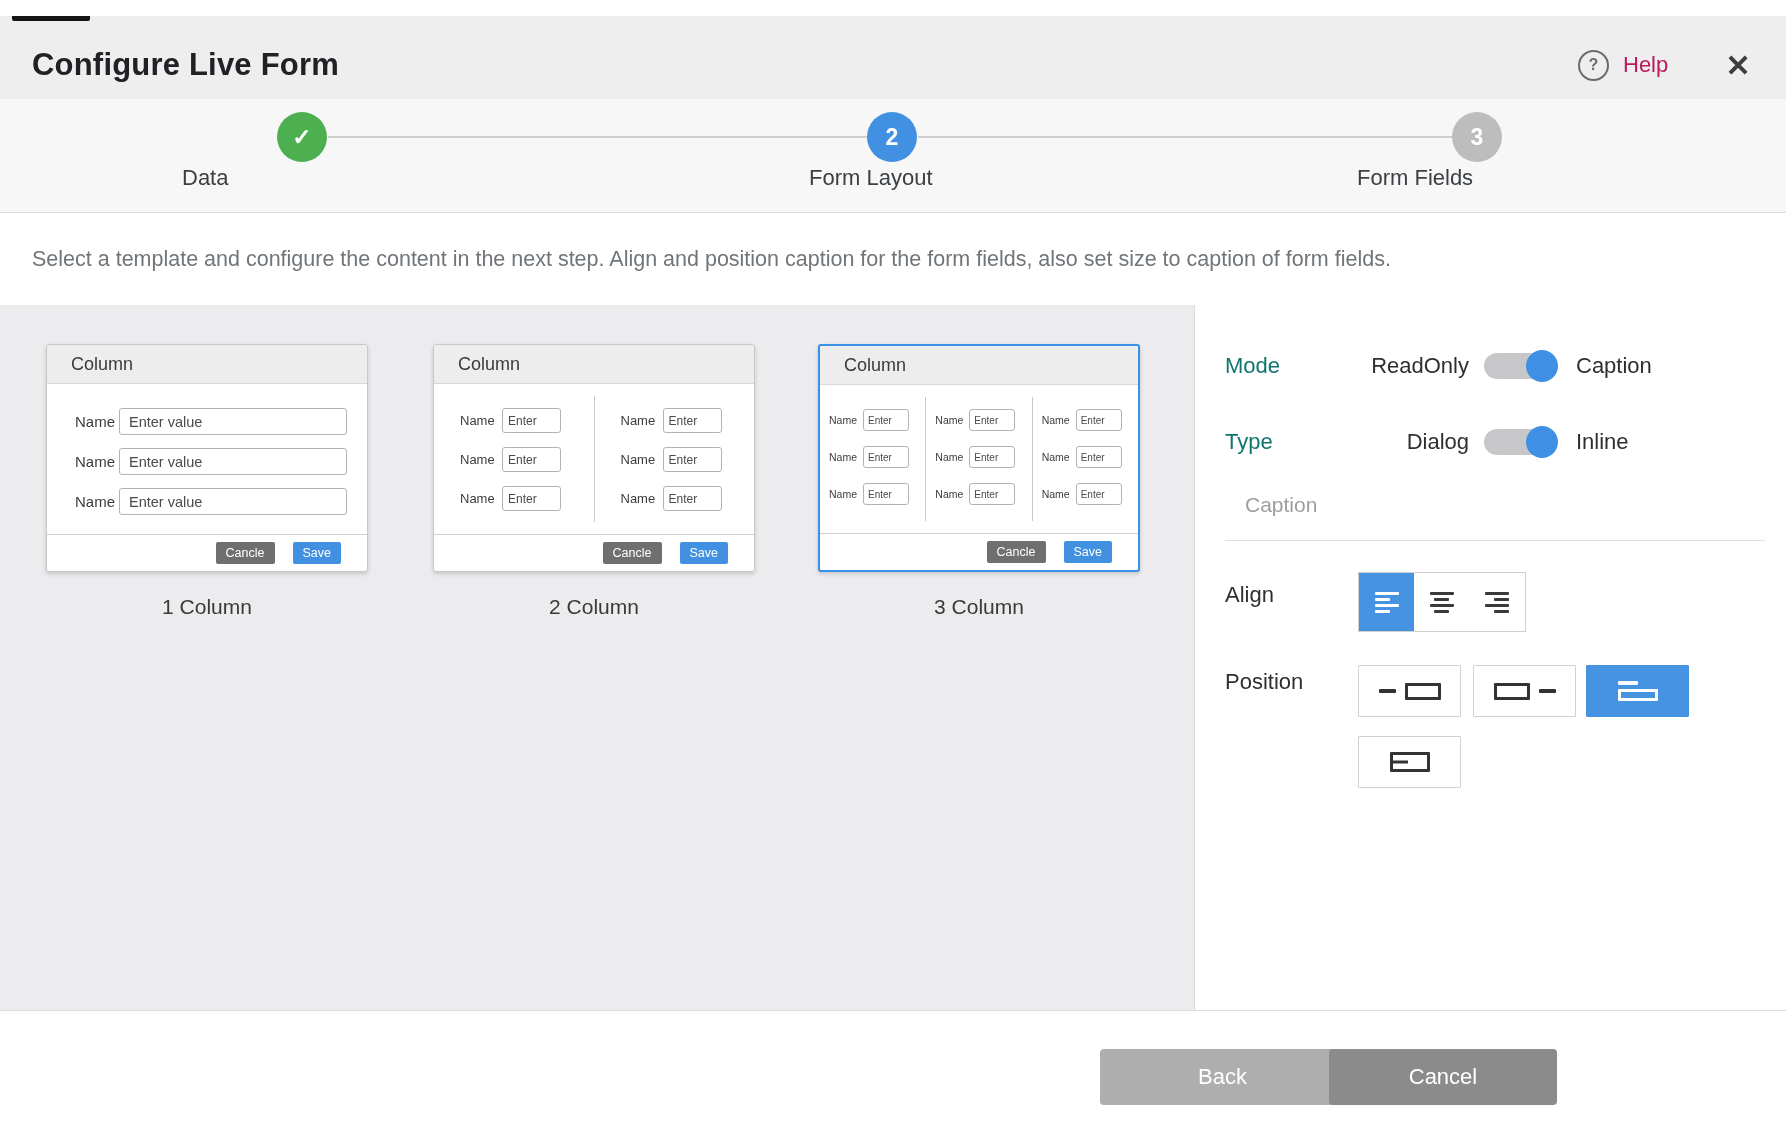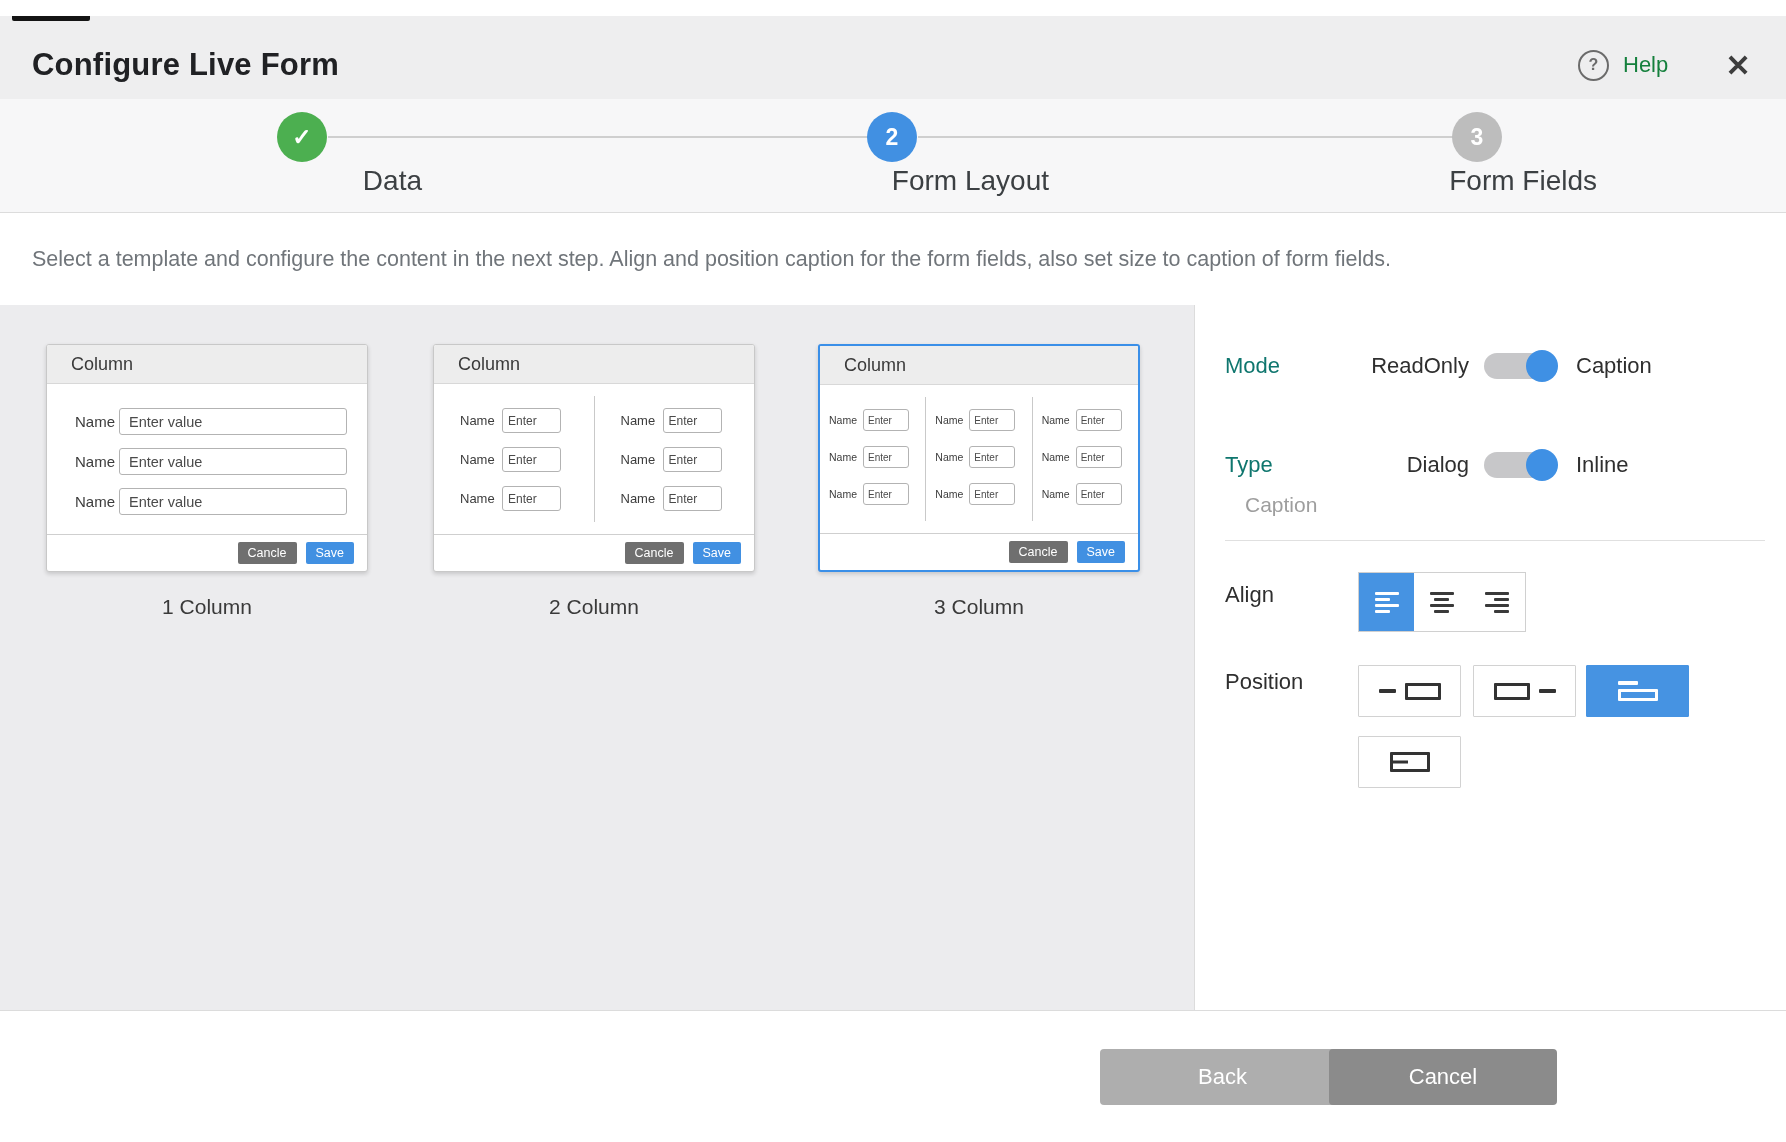--- a/index.html
+++ b/index.html
@@ -4,31 +4,31 @@
 <style>
   html,body{margin:0;padding:0;background:#fff;}
   #app{position:relative;width:1786px;height:1142px;font-family:"Liberation Sans",sans-serif;background:#fff;overflow:hidden;}
 
   
   .header{position:absolute;left:0;top:16px;width:1786px;height:98px;background:#eeeeef;border-bottom:1px solid #dcdcdc;}
   .artifact{position:absolute;left:12px;top:0;width:78px;height:5px;background:#141414;border-radius:0 0 2px 2px;}
   .title{position:absolute;left:32px;top:0;height:98px;display:flex;align-items:center;font-size:31px;font-weight:bold;color:#202124;letter-spacing:.2px;}
   .help-wrap{position:absolute;left:1578px;top:0;height:98px;display:flex;align-items:center;gap:14px;cursor:pointer;}
   .help-circle{width:27px;height:27px;border:2px solid #6b6b6b;border-radius:50%;display:flex;align-items:center;justify-content:center;font-size:16px;font-weight:bold;color:#6b6b6b;}
-  .help-text{font-size:22px;color:#15803d;}
+  .help-text{font-size:22px;color:#be185d;}
   .close-btn{position:absolute;left:1715px;top:0;height:98px;width:46px;display:flex;align-items:center;justify-content:center;font-size:30px;font-weight:bold;color:#3d3d3d;cursor:pointer;}
 
   
   .stepper{position:absolute;left:0;top:99px;width:1786px;height:113px;background:#f7f7f8;border-bottom:1px solid #dcdcdc;}
   .connector{position:absolute;top:37px;height:2px;background:#cfcfcf;}
   .step-circle{position:absolute;top:13px;width:50px;height:50px;border-radius:50%;display:flex;align-items:center;justify-content:center;color:#fff;font-size:23px;font-weight:bold;cursor:pointer;}
   .sc-complete{background:#4caf50;}
   .sc-active{background:#4190e2;}
   .sc-upcoming{background:#bdbdbd;}
-  .step-label{position:absolute;top:66px;width:240px;text-align:right;font-size:28px;color:#3c4043;}
+  .step-label{position:absolute;top:66px;width:240px;text-align:left;font-size:22px;color:#3c4043;}
 
   
   .descrow{position:absolute;left:0;top:213px;width:1786px;height:92px;background:#ffffff;display:flex;align-items:center;}
   .desctext{margin-left:32px;font-size:21.5px;color:#70757a;}
 
   
   .templates-area{position:absolute;left:0;top:305px;width:1194px;height:705px;background:#ececee;}
   .settings-panel{position:absolute;left:1194px;top:305px;width:592px;height:705px;background:#ffffff;border-left:1px solid #dcdcdc;box-sizing:border-box;}
   .divider-bottom{position:absolute;left:0;top:1010px;width:1786px;height:1px;background:#dcdcdc;}
 
@@ -43,21 +43,21 @@
   .vdiv{width:1px;background:#c9c9c9;margin:12px 0;}
   .row1{display:flex;align-items:center;margin:0 20px 13px 28px;}
   .lbl1{font-size:15px;color:#3c3c3c;width:44px;flex:none;}
   .inp1{flex:1;height:25px;border:1px solid #b3b3b3;border-radius:3px;background:#fff;display:flex;align-items:center;padding-left:9px;font-size:14.5px;color:#4a4a4a;}
   .row2{display:flex;align-items:center;margin:0 6px 14px 26px;}
   .lbl2{font-size:13px;color:#3c3c3c;width:42px;flex:none;}
   .inp2{width:52px;height:23px;border:1px solid #b3b3b3;border-radius:3px;background:#fff;display:flex;align-items:center;padding-left:5px;font-size:12px;color:#4a4a4a;flex:none;}
   .row3{display:flex;align-items:center;margin:0 2px 15px 9px;}
   .lbl3{font-size:10.5px;color:#3c3c3c;width:34px;flex:none;}
   .inp3{width:40px;height:20px;border:1px solid #b3b3b3;border-radius:3px;background:#fff;display:flex;align-items:center;padding-left:4px;font-size:10px;color:#4a4a4a;flex:none;overflow:hidden;}
-  .card-footer{height:36px;flex:none;border-top:1px solid #cfcfcf;display:flex;align-items:center;justify-content:flex-end;gap:9px;padding-right:13px;}
+  .card-footer{height:36px;flex:none;border-top:1px solid #cfcfcf;display:flex;align-items:center;justify-content:flex-end;gap:18px;padding-right:26px;}
   .pbtn{color:#fff;font-size:12.5px;padding:4px 10px;border-radius:2px;}
   .pbtn-gray{background:#6f6f6f;}
   .pbtn-blue{background:#4190e2;}
   .card-caption{position:absolute;top:290px;width:322px;text-align:center;font-size:21px;color:#3a3a3a;}
 
   
   .srow{position:absolute;left:30px;display:flex;align-items:center;}
   .srow-label{width:120px;font-size:22px;color:#0f766e;flex:none;}
   .off-label{width:124px;text-align:right;font-size:22px;color:#2f2f2f;flex:none;}
   .toggle{position:relative;width:74px;height:32px;margin-left:15px;flex:none;cursor:pointer;}
@@ -258,21 +258,21 @@
     <div class="srow" style="top:43px;height:36px;">
       <span class="srow-label">Mode</span>
       <span class="off-label">ReadOnly</span>
       <span class="toggle">
         <span class="toggle-track"></span>
         <span class="toggle-knob"></span>
       </span>
       <span class="on-label">Caption</span>
     </div>
 
-    <div class="srow" style="top:119px;height:36px;margin-top:23px;">
+    <div class="srow" style="top:119px;height:36px;">
       <span class="srow-label">Type</span>
       <span class="off-label">Dialog</span>
       <span class="toggle">
         <span class="toggle-track"></span>
         <span class="toggle-knob"></span>
       </span>
       <span class="on-label">Inline</span>
     </div>
 
     <div class="caption-heading">Caption</div>

